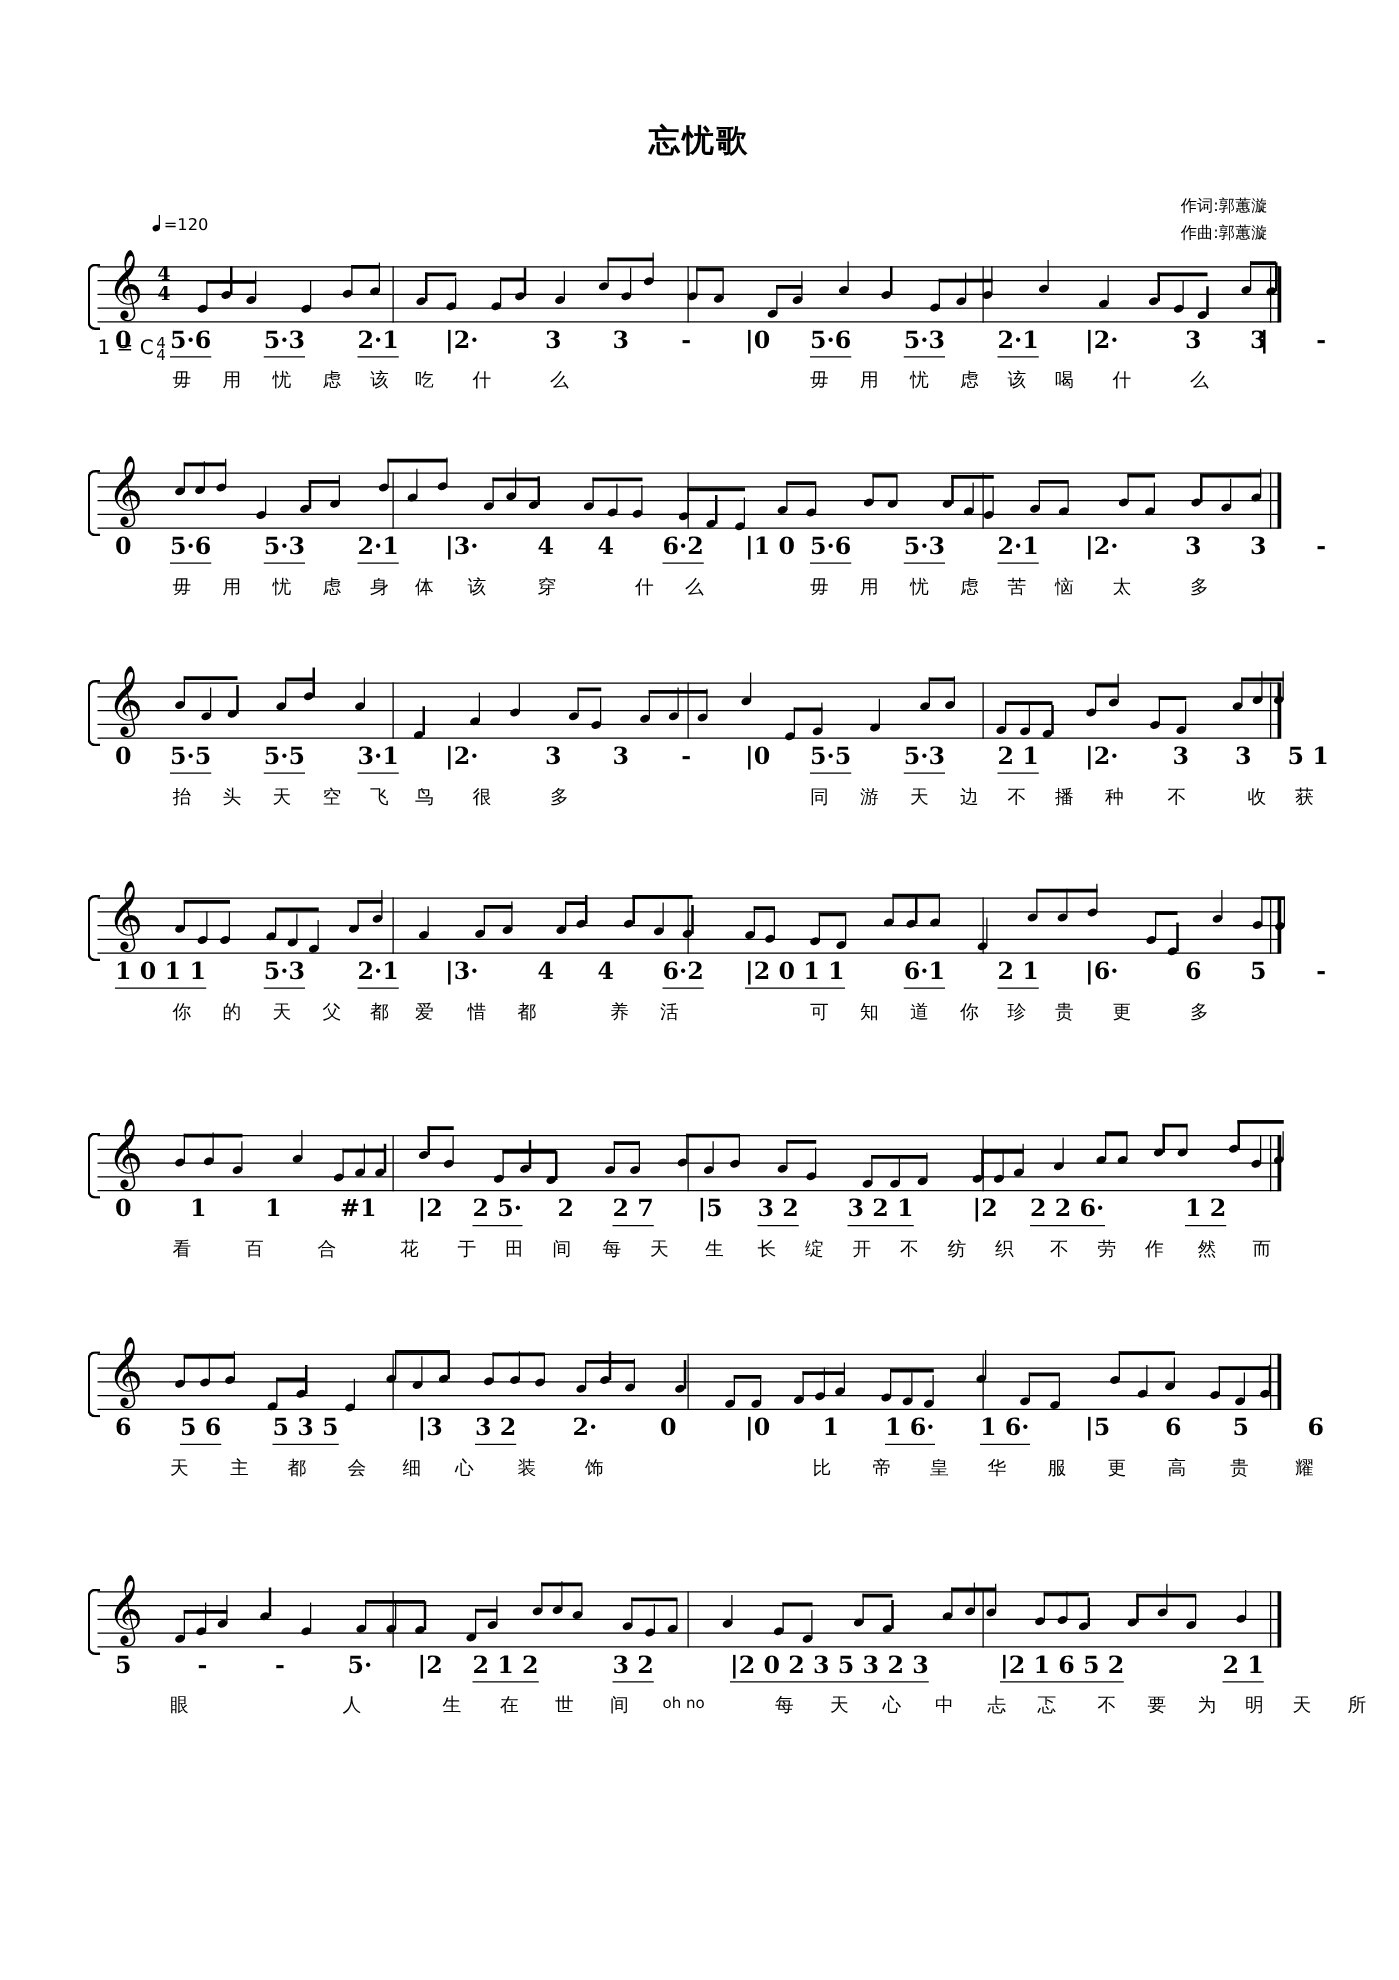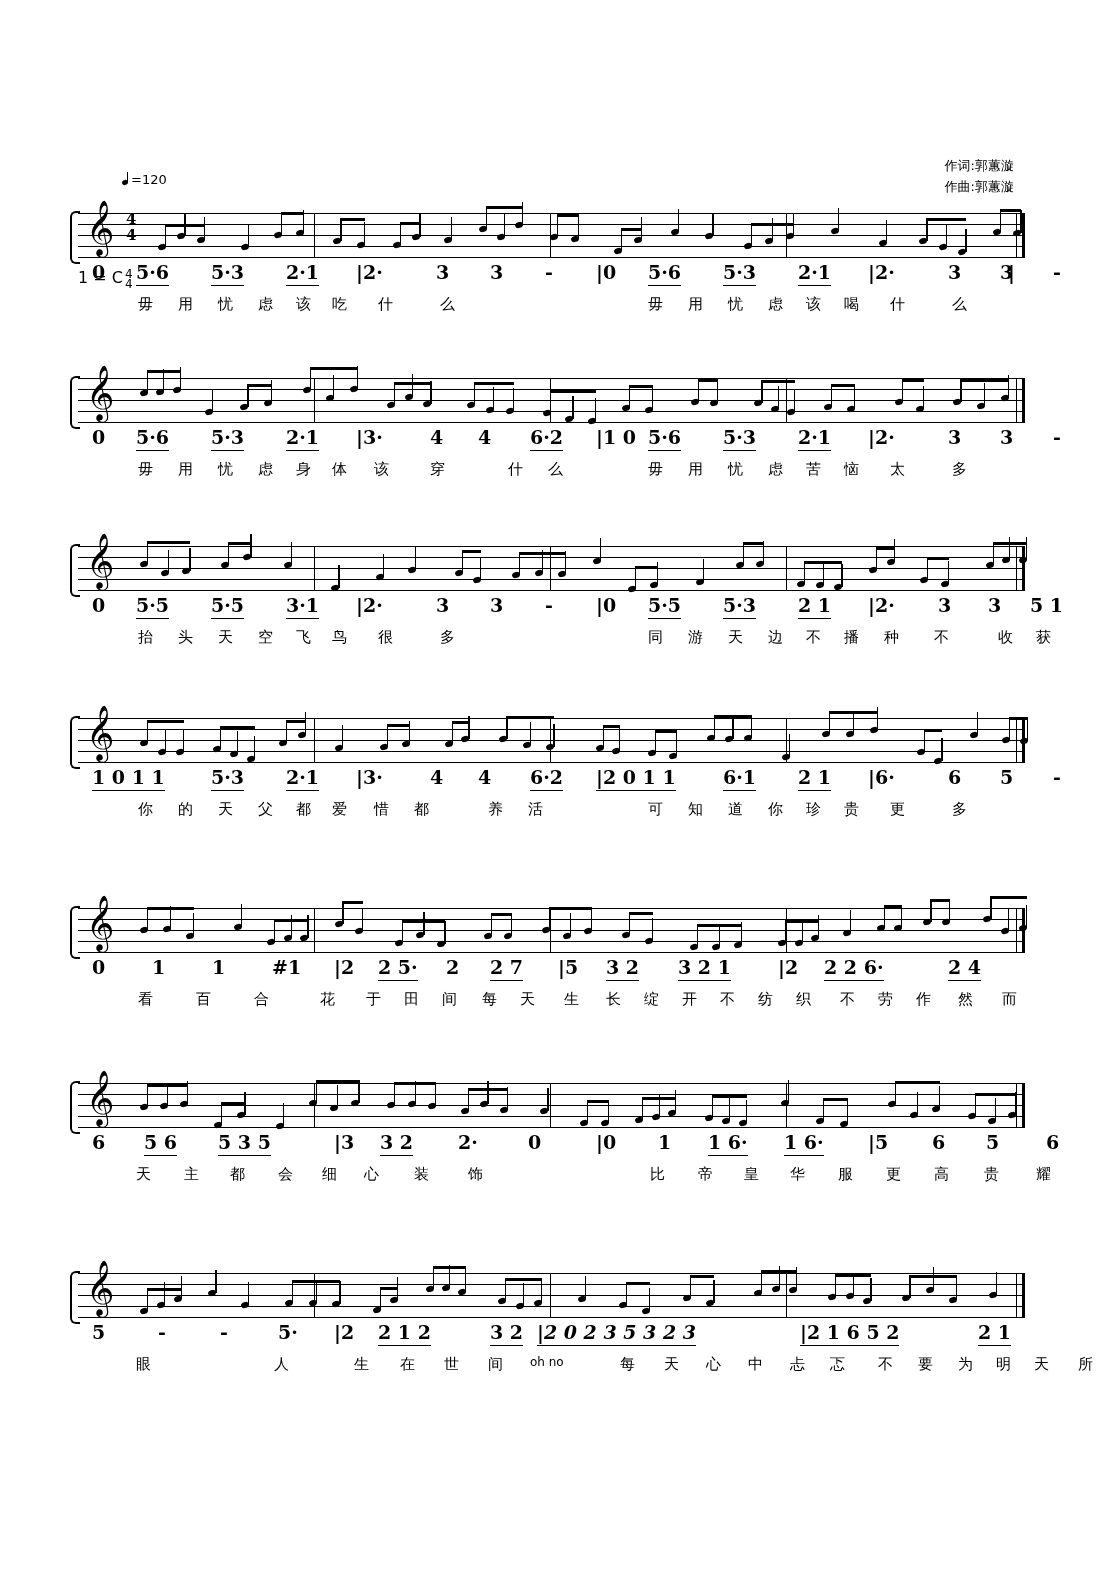--- a/index.html
+++ b/index.html
@@ -201,20 +201,21 @@
     height: 45px;
     border-left: 1.2px solid #000;
     border-right: 3px solid #000;
   }
 </style>
 </head>
 <body>
 
 <div class="page">
 
+  <div class="title">忘忧歌</div>
 
   <div class="credits">
     <div>作词:郭蕙漩</div>
     <div>作曲:郭蕙漩</div>
   </div>
 
   <div class="tempo">
     <span class="notehead"></span><span>=120</span>
   </div>
 
@@ -971,21 +972,21 @@
           <div class="cell" style="left: 194px;">#1</div>
           <div class="cell" style="left: 256px;">|2</div>
           <div class="cell u1" style="left: 300px;">2 5·</div>
           <div class="cell" style="left: 368px;">2</div>
           <div class="cell u1" style="left: 412px;">2 7</div>
           <div class="cell" style="left: 480px;">|5</div>
           <div class="cell u1" style="left: 528px;">3 2</div>
           <div class="cell u1" style="left: 600px;">3 2 1</div>
           <div class="cell" style="left: 700px;">|2</div>
           <div class="cell u1" style="left: 746px;">2 2 6·</div>
-          <div class="cell u1" style="left: 870px;">2 4</div>
+          <div class="cell u1" style="left: 870px;">1 2</div>
         </div>
         <div class="lyricrow">
           <div class="ly" style="left: 60px;">看</div>
           <div class="ly" style="left: 118px;">百</div>
           <div class="ly" style="left: 176px;">合</div>
           <div class="ly" style="left: 242px;">花</div>
           <div class="ly" style="left: 288px;">于</div>
           <div class="ly" style="left: 326px;">田</div>
           <div class="ly" style="left: 364px;">间</div>
           <div class="ly" style="left: 404px;">每</div>
@@ -1275,21 +1276,21 @@
           <div class="endbar" style="left: 938px;"></div>
         </div>
         <div class="numrow">
           <div class="cell" style="left: 14px;">5</div>
           <div class="cell" style="left: 80px;">-</div>
           <div class="cell" style="left: 142px;">-</div>
           <div class="cell" style="left: 200px;">5·</div>
           <div class="cell" style="left: 256px;">|2</div>
           <div class="cell u1" style="left: 300px;">2 1 2</div>
           <div class="cell u1" style="left: 412px;">3 2</div>
-          <div class="cell u1" style="left: 459px; font-style: italic;">|2 0 2 3 5 3 2 3</div>
+          <div class="cell u1" style="left: 506px;">|2 0 2 3 5 3 2 3</div>
           <div class="cell u1" style="left: 722px;">|2 1 6 5 2</div>
           <div class="cell u1" style="left: 900px;">2 1</div>
         </div>
         <div class="lyricrow">
           <div class="ly" style="left: 58px;">眼</div>
           <div class="ly" style="left: 196px;">人</div>
           <div class="ly" style="left: 276px;">生</div>
           <div class="ly" style="left: 322px;">在</div>
           <div class="ly" style="left: 366px;">世</div>
           <div class="ly" style="left: 410px;">间</div>

